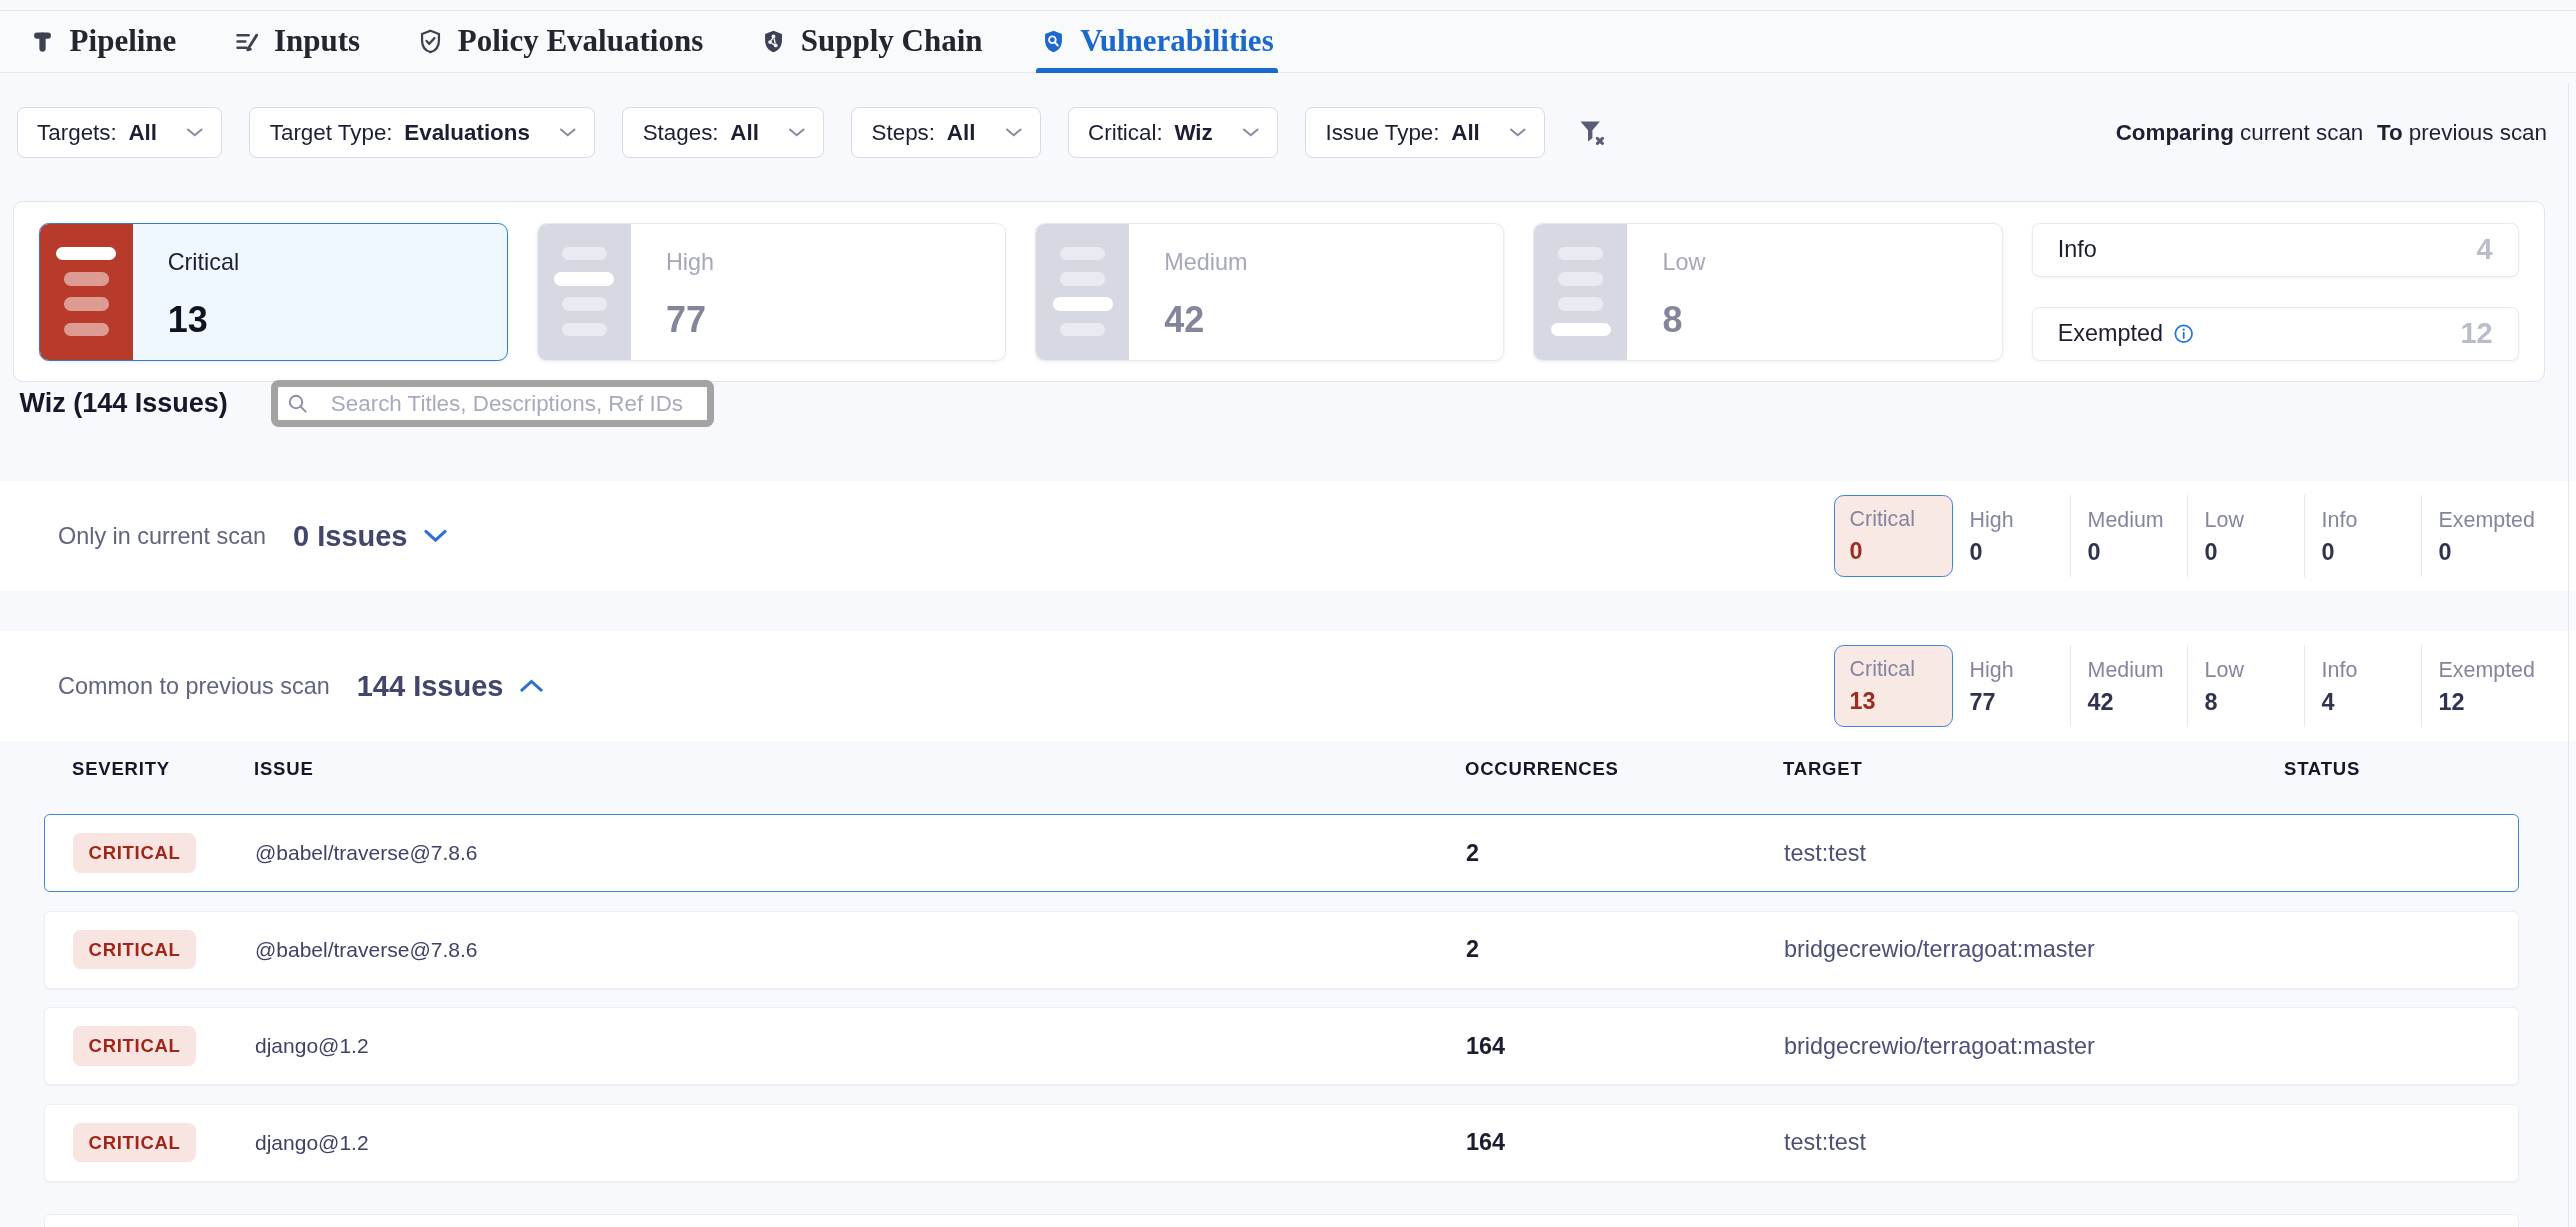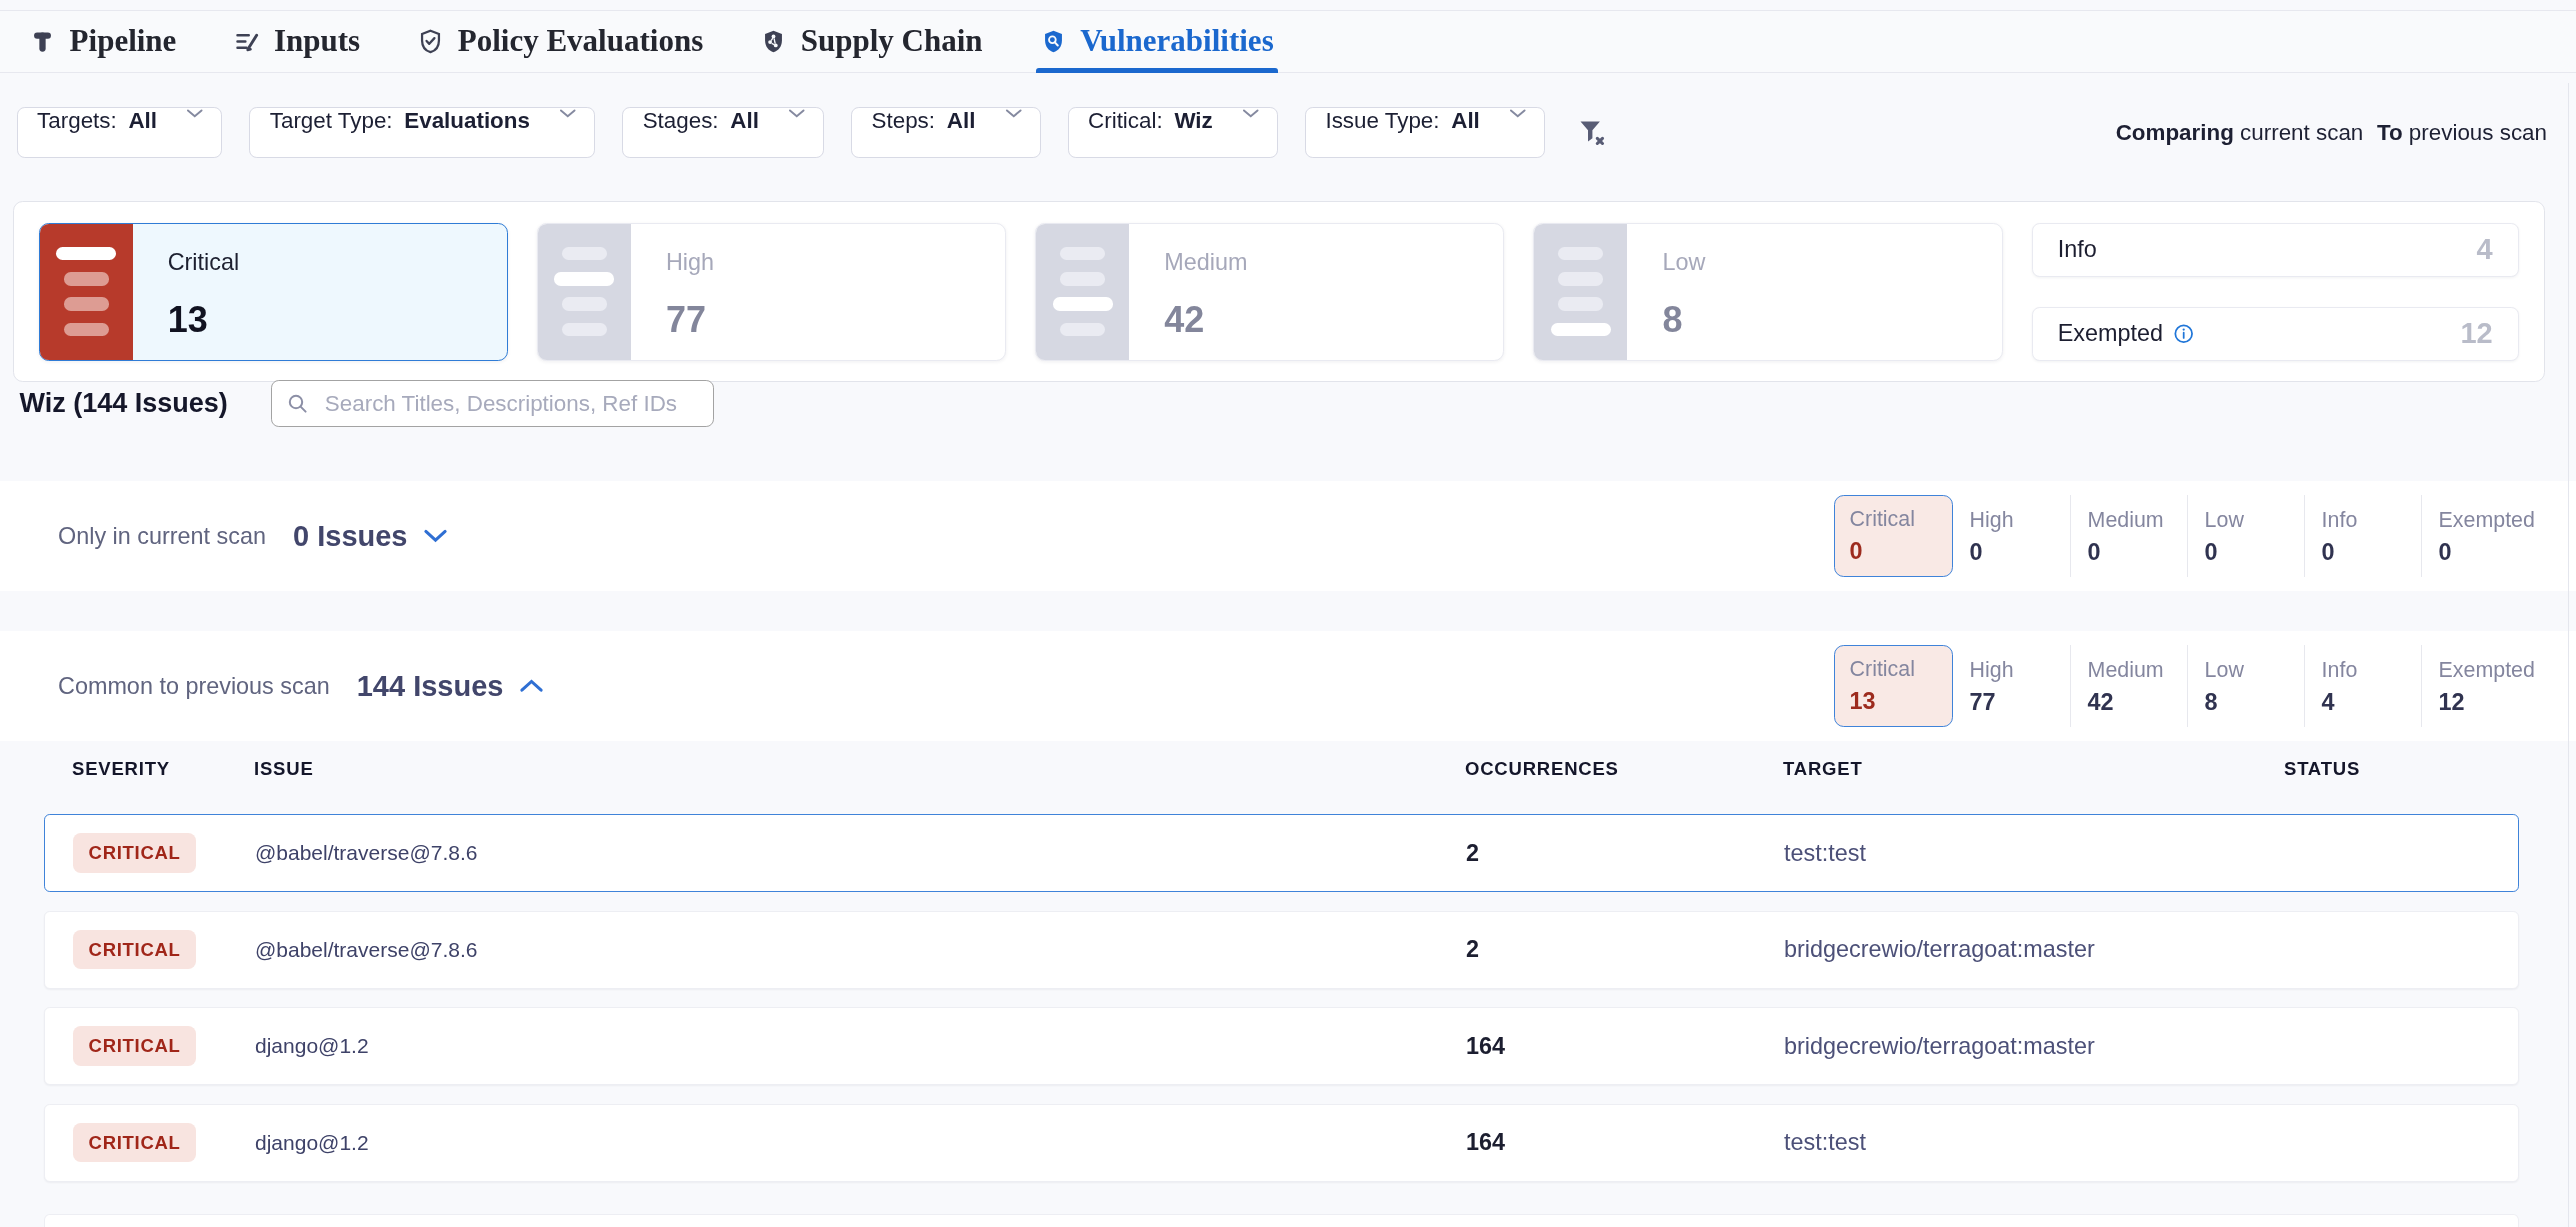--- a/index.html
+++ b/index.html
@@ -29,21 +29,21 @@
     background:#1b68ce; border-radius:2.9px 2.9px 0 0;
   }
 
   
   .filter-row {
     position:absolute; top:107px; left:16.6px; right:29px; height:51px;
     display:flex; align-items:center; gap:27px;
   }
   .filter {
     height:51px; background:#fff; border:1px solid #d8dae5; border-radius:7.8px;
-    display:flex; align-items:flex-start; padding:0 17.5px 0 19.5px; gap:7.8px; cursor:pointer;
+    display:flex; align-items:center; padding:0 17.5px 0 19.5px; gap:7.8px; cursor:pointer;
   }
   .f-label { font-size:22.4px; color:#1c1f33; }
   .f-value { font-size:22.4px; font-weight:700; color:#1c1f33; margin-left:3.9px; }
   .f-chev { margin-left:21.4px; display:flex; color:#858aa0; }
   .clear-filters { display:flex; align-items:center; color:#585c75; cursor:pointer; margin-left:3.9px; }
   .comparing { margin-left:auto; font-size:22.4px; color:#1d2033; white-space:nowrap; }
   .comparing b { font-weight:700; }
   .comparing .sp { display:inline-block; width:13.6px; }
 
   
@@ -81,21 +81,21 @@
     display:flex; align-items:center; padding:0 25px; cursor:pointer;
   }
   .side-card .slabel { font-size:23.4px; color:#1c1e30; display:flex; align-items:center; gap:9.7px; }
   .side-card .scount { margin-left:auto; font-size:29px; font-weight:700; color:#b9bcc9; }
 
   
   .wiz-row { position:absolute; top:380px; left:19.5px; display:flex; align-items:center; gap:43px; }
   .wiz-title { font-size:27px; font-weight:700; color:#15172a; }
   .search-wrap { position:relative; }
   .search-wrap input {
-    width:443px; height:47px; background:#fff; border:1px solid #a3a3a3; border-radius:7.8px;
+    width:443px; height:47px; background:#fff; border:7px solid #a3a3a3; border-radius:7.8px;
     padding:0 15.6px 0 53px; font-size:22.4px; color:#2a2c40; outline:none;
     font-family:"Liberation Sans", sans-serif;
   }
   .search-wrap input::placeholder { color:#a7aabc; }
   .search-icon { position:absolute; left:15.6px; top:11.7px; color:#8c8fa6; }
 
   
   .band {
     position:absolute; left:0; right:0; height:110px; background:#fff;
     display:flex; align-items:center; padding:0 38px 0 58px;

